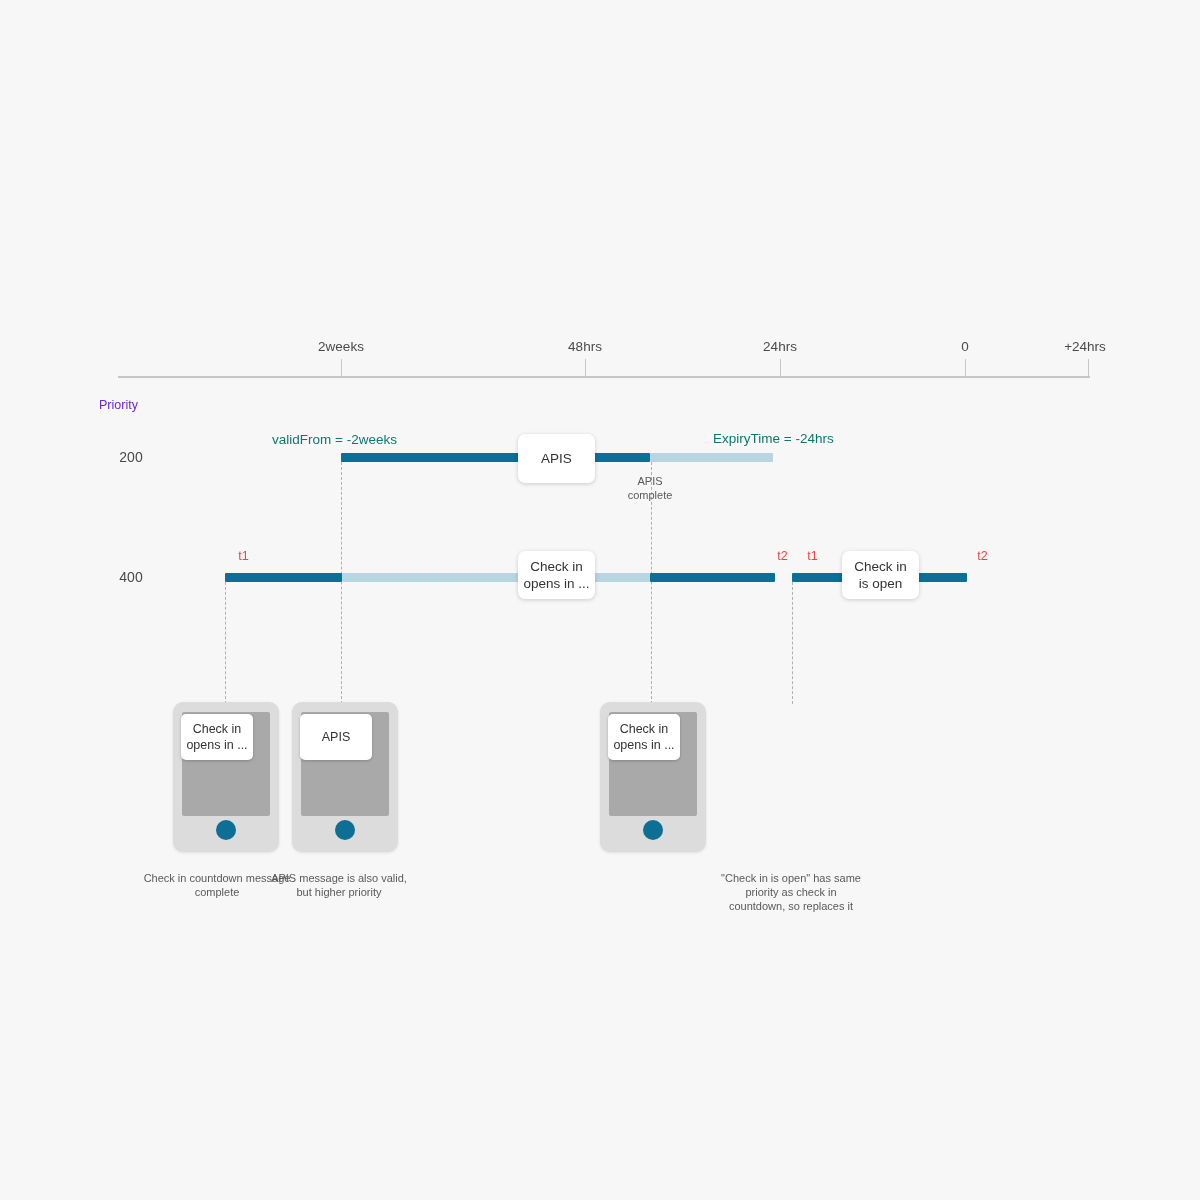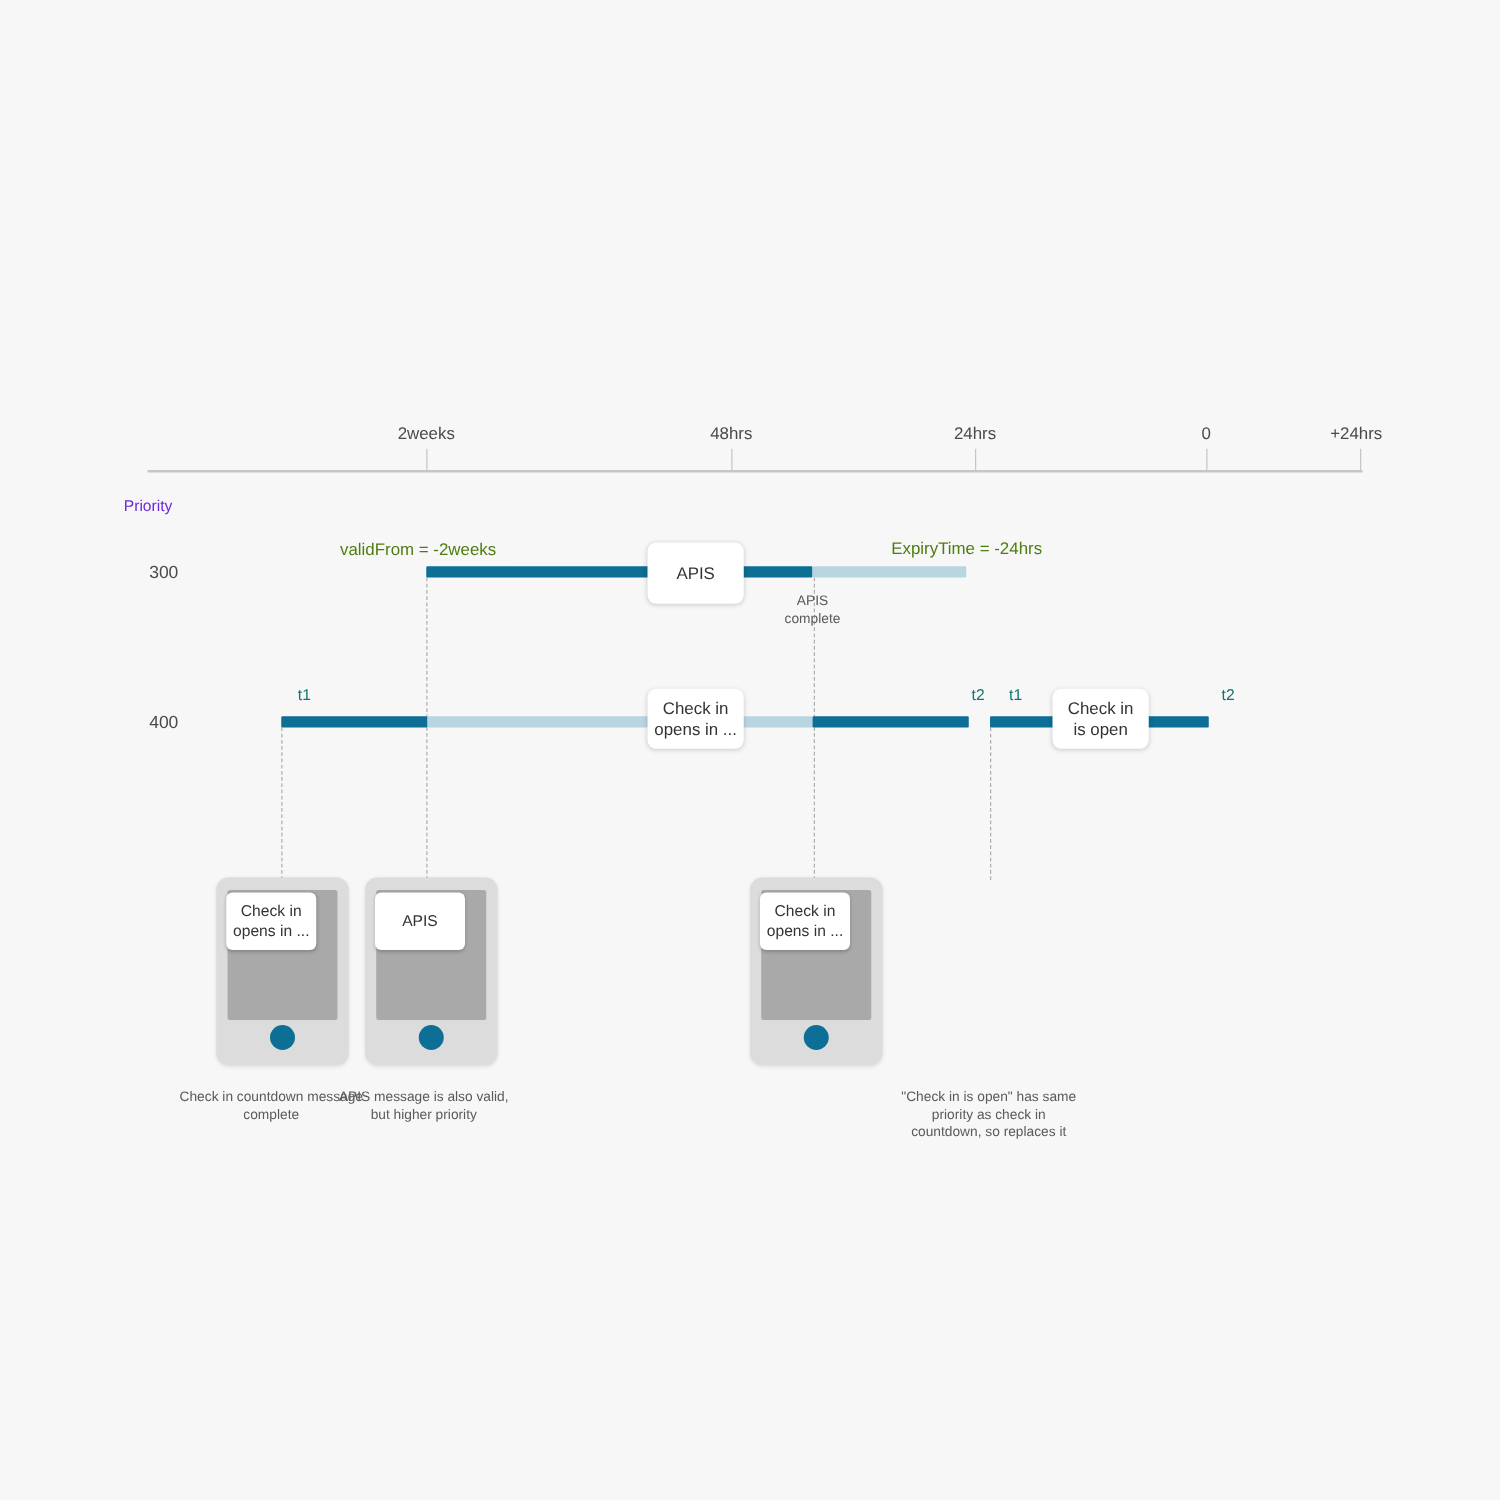--- a/index.html
+++ b/index.html
@@ -38,28 +38,28 @@
   .bar.dark{background:#0d6e96;}
   .bar.light{background:#b9d5e2;}
 
   
   .vguide{
     position:absolute;width:0;border-left:1px dashed #b0b0b0;
   }
 
   
   .anno{
-    position:absolute;font-size:13.5px;color:#4d7c0f;white-space:nowrap;text-align:center;
+    position:absolute;font-size:13.5px;color:#0f766e;white-space:nowrap;text-align:center;
   }
   .small-anno{
     position:absolute;font-size:11px;color:#5a5a5a;line-height:14px;
     text-align:center;transform:translateX(-50%);white-space:nowrap;
   }
   .tmark{
-    position:absolute;font-size:12.5px;color:#0f766e;
+    position:absolute;font-size:12.5px;color:#ef4444;
     transform:translateX(-50%);
     padding-left:33px;
   }
 
   
   .chip{
     position:absolute;background:#ffffff;border-radius:7px;
     box-shadow:0 1px 4px rgba(0,0,0,.18);
     display:flex;align-items:center;justify-content:center;
     text-align:center;font-size:13.5px;color:#333;line-height:17px;
@@ -105,21 +105,21 @@
   <div class="tick" style="left:965px"></div>
   <div class="tick" style="left:1088px"></div>
 
   <div class="tick-label" style="left:341px">2weeks</div>
   <div class="tick-label" style="left:585px">48hrs</div>
   <div class="tick-label" style="left:780px">24hrs</div>
   <div class="tick-label" style="left:965px">0</div>
   <div class="tick-label" style="left:1085px">+24hrs</div>
 
   <div class="priority-title">Priority</div>
-  <div class="priority-num" style="left:131px;top:411px">300</div>
+  <div class="priority-num" style="left:131px;top:411px">200</div>
   <div class="priority-num" style="left:131px;top:531px">400</div>
 
   <div class="vguide" style="left:225px;top:536px;height:122px"></div>
 
   <div class="vguide" style="left:341px;top:416px;height:242px"></div>
 
   <div class="vguide" style="left:651px;top:416px;height:242px"></div>
 
   <div class="vguide" style="left:792px;top:536px;height:122px"></div>
 

